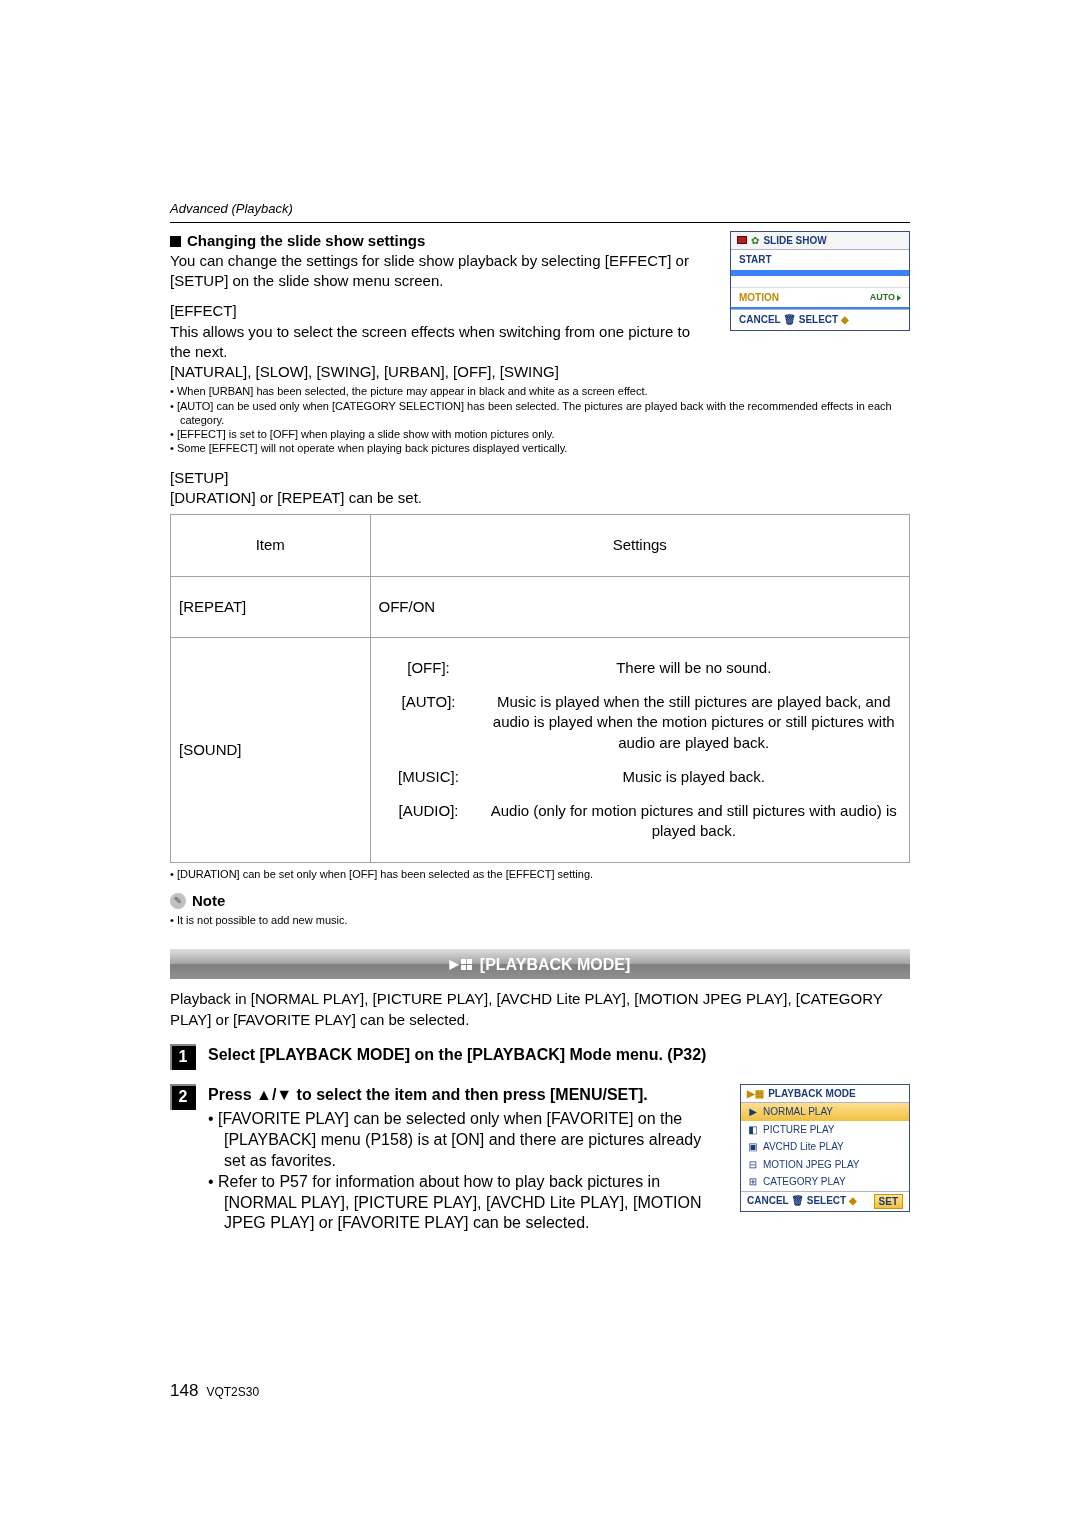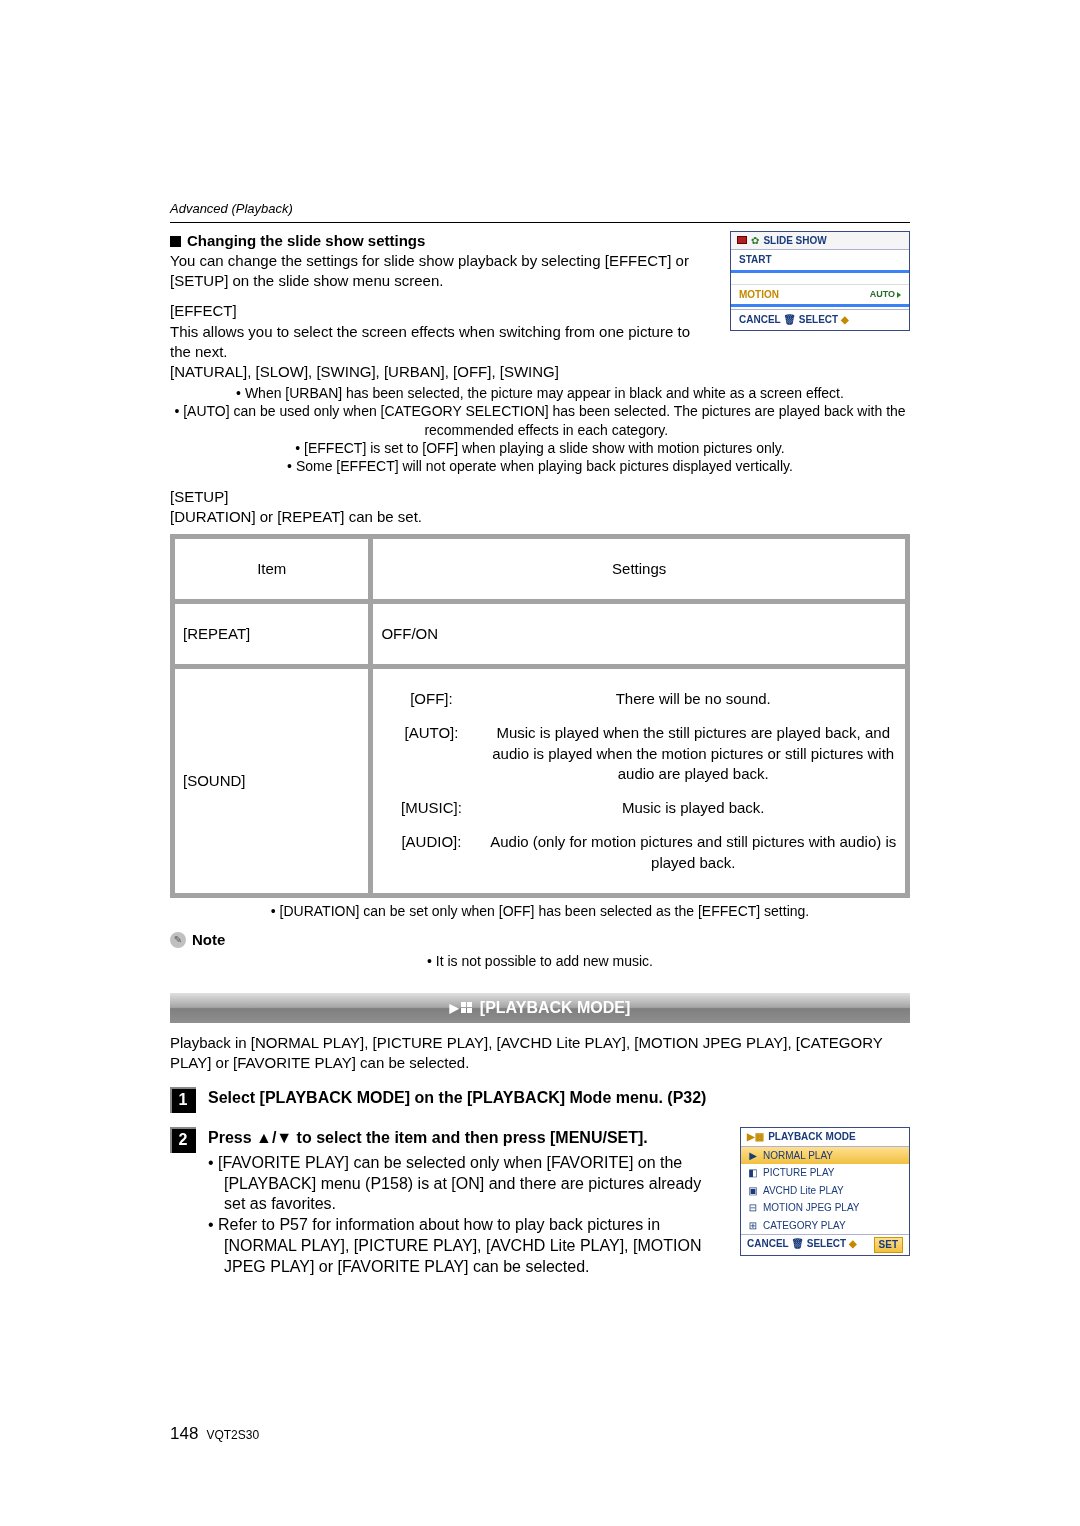--- a/index.html
+++ b/index.html
@@ -32,35 +32,35 @@
   .subhead span { font-weight: bold; }
   .screenshot1 {
     width: 180px; height: 100px;
     border: 1px solid #3a4a84; background: #fff;
     font-size: 10px; position: relative; flex-shrink: 0;
   }
   .s1-bar { background: #f5f5f5; border-bottom: 1px solid #b0b0d0; padding: 2px 6px; display: flex; align-items: center; gap: 4px; }
   .s1-red-box { width: 10px; height: 8px; background: #b02020; border: 1px solid #600; }
   .s1-gear { color: #2a7a2a; font-size: 10px; }
   .s1-title { font-weight: bold; color: #1a3a7a; }
-  .s1-row { padding: 3px 8px; color: #1a3a7a; border-bottom: 3px solid #3b82f6; font-weight: bold; }
+  .s1-row { padding: 3px 8px; color: #1a3a7a; border-bottom: 6px solid #3b82f6; font-weight: bold; }
   .s1-row-effect { display: flex; justify-content: space-between; align-items: center; color: #c38a00; }
   .s1-row-effect .tag { color: #2a6a2a; font-size: 9px; }
   .s1-auto-arrow { display: inline-block; width: 0; height: 0; border-top: 3px solid transparent; border-bottom: 3px solid transparent; border-left: 4px solid #2a7a2a; margin-left: 2px; vertical-align: middle;}
   .s1-footer { position:absolute; bottom:0; left:0; right:0; padding: 3px 8px; font-weight: bold; color: #1a3a7a; background:#fff; border-top:1px solid #b0b0d0;}
   .s1-footer .diamond { color: #c38a00; }
   .bullets { margin: 2px 0 6px 0; padding: 0; }
-  .bullets li { list-style: none; padding-left: 0.9em; text-indent: -0.9em; font-size: 14px; line-height: 1.3; text-align: center; }
+  .bullets li { list-style: none; padding-left: 0.9em; text-indent: -0.9em; font-size: 11px; line-height: 1.3; }
   .bullets li::before { content: "• "; }
   table.settings {
     width: 100%; border-collapse: collapse; margin: 6px 0 4px 0;
     font-size: 15px;
   }
   table.settings th, table.settings td {
-    border: 5px solid #a3a3a3; padding: 20px 8px; text-align: left; vertical-align: top;
+    border: 1px solid #a3a3a3; padding: 20px 8px; text-align: left; vertical-align: top;
   }
   table.settings th { font-weight: normal; text-align: center; }
   .sound-cell-inner { display: grid; grid-template-columns: 100px 1fr; row-gap: 14px; column-gap: 8px; text-align: center; }
   .note-row { display: flex; align-items: center; gap: 6px; margin-top: 10px; }
   .note-icon {
     display: inline-block; width: 16px; height: 16px; border-radius: 50%;
     background: #c0c0c0; font-size: 10px; text-align: center; line-height: 16px; color: #555;
   }
   .banner {
     margin-top: 22px; height: 30px; display: flex; align-items: center; justify-content: center;

